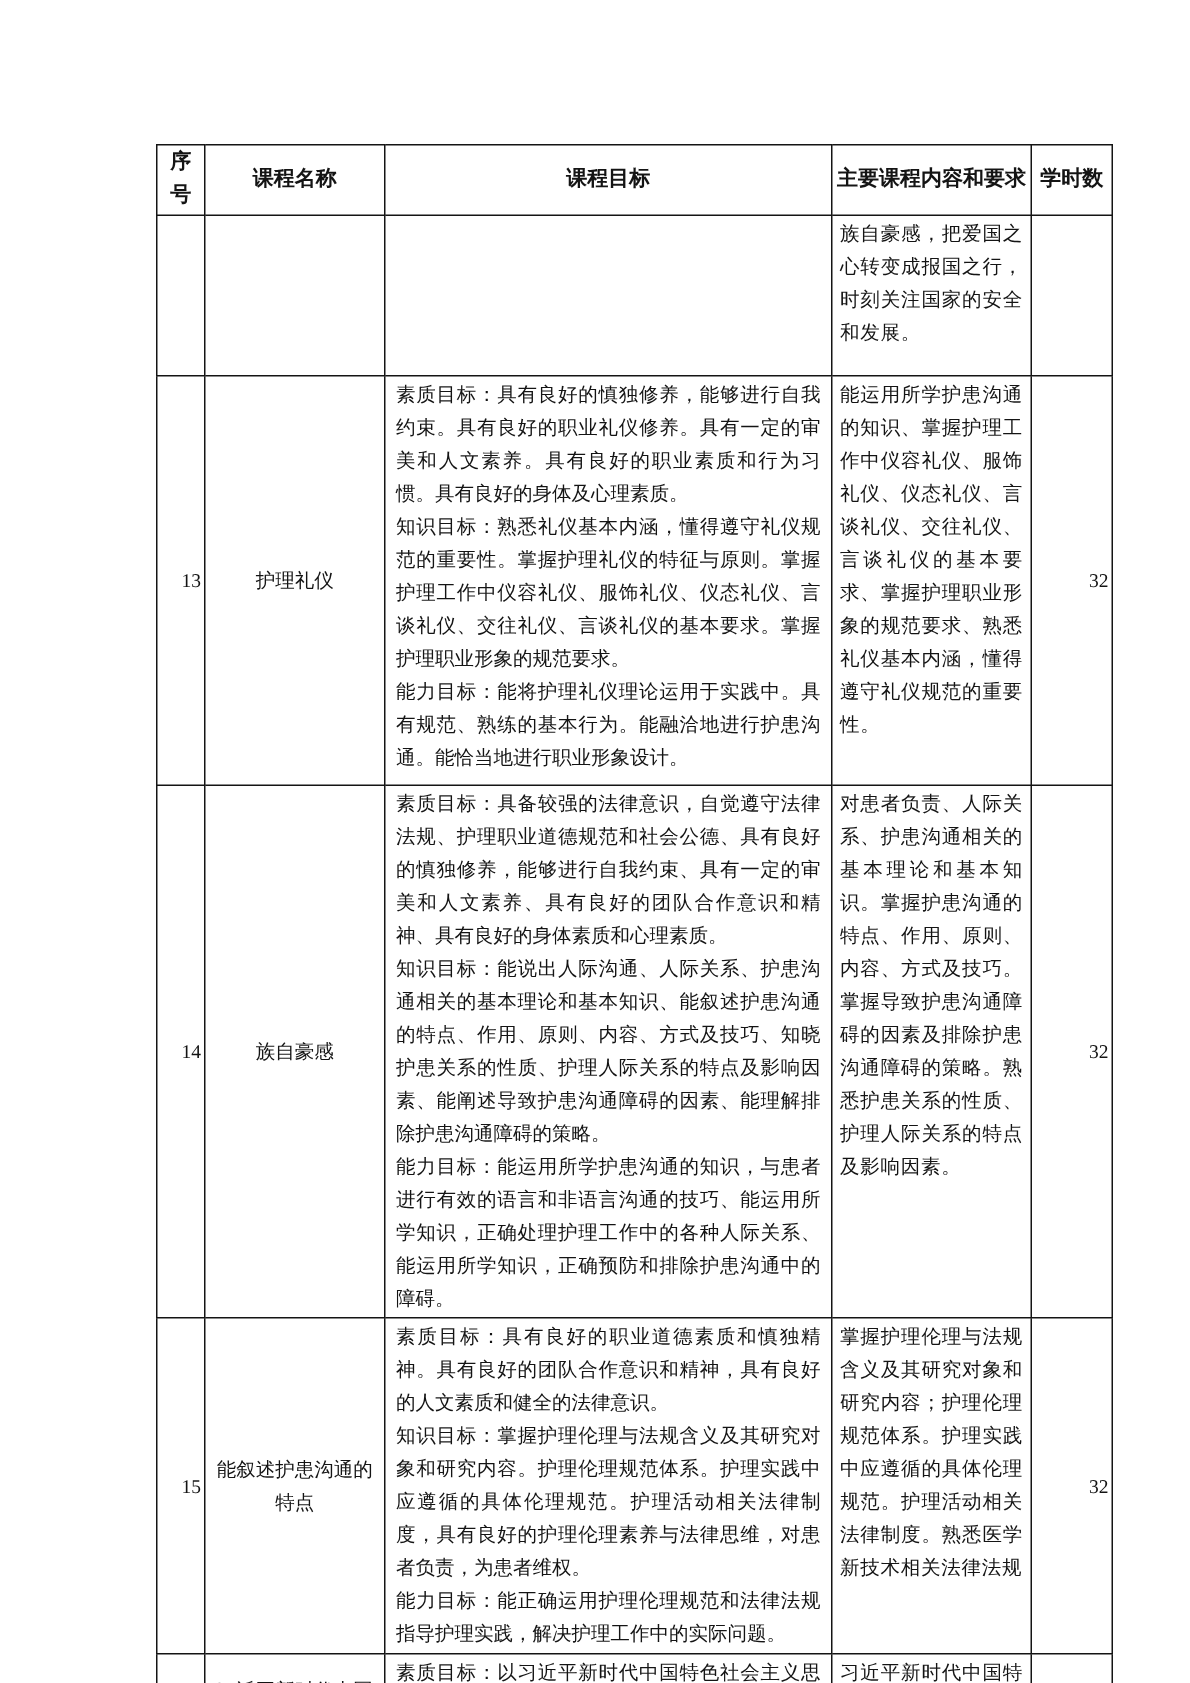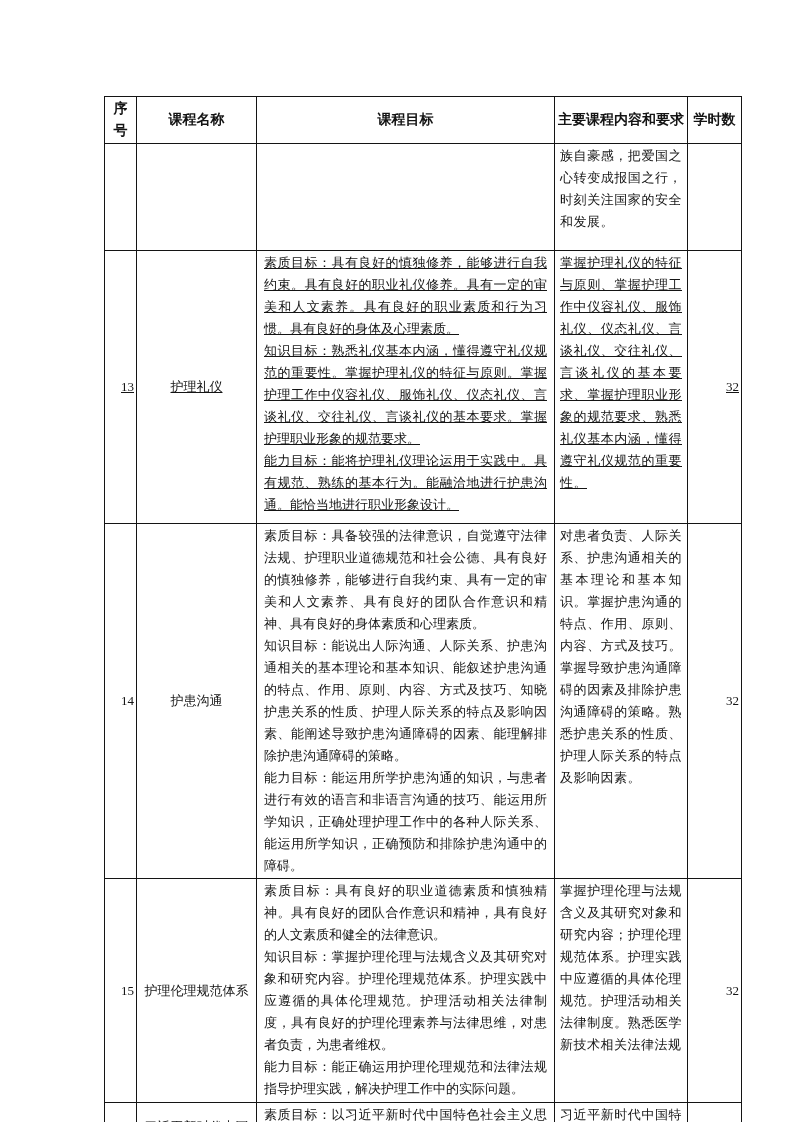--- a/index.html
+++ b/index.html
@@ -61,21 +61,21 @@
     padding: 1px 7px;
     white-space: pre-wrap;
   }
   td.content {
     vertical-align: top;
     text-align: justify;
     padding: 1px 5px;
     letter-spacing: 0.5px;
   }
   tr.r-cont  td { height: 80px; }
-  tr.r-13    td { height: 246px; text-decoration: underline; }
+  tr.r-13    td { height: 246px; }
   tr.r-14    td { height: 296px; }
   tr.r-15    td { height: 197px; }
   tr.r-16    td { height: 60px; }
 
   .page-number {
     position: absolute;
     top: 1032px;
     left: 16px;
     width: 100%;
     text-align: right;
@@ -112,35 +112,35 @@
         <td class="obj"></td>
         <td class="content">族自豪感，把爱国之心转变成报国之行，时刻关注国家的安全和发展。</td>
         <td class="hours"></td>
       </tr>
       <tr class="r-13">
         <td class="seq">13</td>
         <td class="name">护理礼仪</td>
         <td class="obj">素质目标：具有良好的慎独修养，能够进行自我约束。具有良好的职业礼仪修养。具有一定的审美和人文素养。具有良好的职业素质和行为习惯。具有良好的身体及心理素质。
 知识目标：熟悉礼仪基本内涵，懂得遵守礼仪规范的重要性。掌握护理礼仪的特征与原则。掌握护理工作中仪容礼仪、服饰礼仪、仪态礼仪、言谈礼仪、交往礼仪、言谈礼仪的基本要求。掌握护理职业形象的规范要求。
 能力目标：能将护理礼仪理论运用于实践中。具有规范、熟练的基本行为。能融洽地进行护患沟通。能恰当地进行职业形象设计。</td>
-        <td class="content">掌握护理礼仪的特征与原则、掌握护理工作中仪容礼仪、服饰礼仪、仪态礼仪、言谈礼仪、交往礼仪、言谈礼仪的基本要求、掌握护理职业形象的规范要求、熟悉礼仪基本内涵，懂得遵守礼仪规范的重要性。</td>
+        <td class="content">能运用所学护患沟通的知识、掌握护理工作中仪容礼仪、服饰礼仪、仪态礼仪、言谈礼仪、交往礼仪、言谈礼仪的基本要求、掌握护理职业形象的规范要求、熟悉礼仪基本内涵，懂得遵守礼仪规范的重要性。</td>
         <td class="hours">32</td>
       </tr>
       <tr class="r-14">
         <td class="seq">14</td>
-        <td class="name">护患沟通</td>
+        <td class="name">族自豪感</td>
         <td class="obj">素质目标：具备较强的法律意识，自觉遵守法律法规、护理职业道德规范和社会公德、具有良好的慎独修养，能够进行自我约束、具有一定的审美和人文素养、具有良好的团队合作意识和精神、具有良好的身体素质和心理素质。
 知识目标：能说出人际沟通、人际关系、护患沟通相关的基本理论和基本知识、能叙述护患沟通的特点、作用、原则、内容、方式及技巧、知晓护患关系的性质、护理人际关系的特点及影响因素、能阐述导致护患沟通障碍的因素、能理解排除护患沟通障碍的策略。
 能力目标：能运用所学护患沟通的知识，与患者进行有效的语言和非语言沟通的技巧、能运用所学知识，正确处理护理工作中的各种人际关系、能运用所学知识，正确预防和排除护患沟通中的障碍。</td>
         <td class="content">对患者负责、人际关系、护患沟通相关的基本理论和基本知识。掌握护患沟通的特点、作用、原则、内容、方式及技巧。掌握导致护患沟通障碍的因素及排除护患沟通障碍的策略。熟悉护患关系的性质、护理人际关系的特点及影响因素。</td>
         <td class="hours">32</td>
       </tr>
       <tr class="r-15">
         <td class="seq">15</td>
-        <td class="name">护理伦理规范体系</td>
+        <td class="name">能叙述护患沟通的特点</td>
         <td class="obj">素质目标：具有良好的职业道德素质和慎独精神。具有良好的团队合作意识和精神，具有良好的人文素质和健全的法律意识。
 知识目标：掌握护理伦理与法规含义及其研究对象和研究内容。护理伦理规范体系。护理实践中应遵循的具体伦理规范。护理活动相关法律制度，具有良好的护理伦理素养与法律思维，对患者负责，为患者维权。
 能力目标：能正确运用护理伦理规范和法律法规指导护理实践，解决护理工作中的实际问题。</td>
         <td class="content">掌握护理伦理与法规含义及其研究对象和研究内容；护理伦理规范体系。护理实践中应遵循的具体伦理规范。护理活动相关法律制度。熟悉医学新技术相关法律法规</td>
         <td class="hours">32</td>
       </tr>
       <tr class="r-16">
         <td class="seq">16</td>
         <td class="name">习近平新时代中国特色社会主义思想概论</td>
         <td class="obj">素质目标：以习近平新时代中国特色社会主义思想为指导，坚定对中国特色社会主义的道路自信、理论自信、制度自信和文化自信，自觉听党话、跟党走，增</td>

